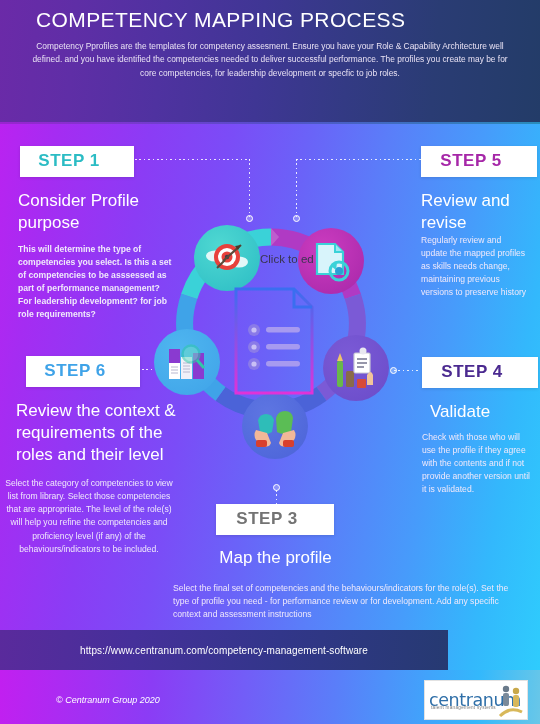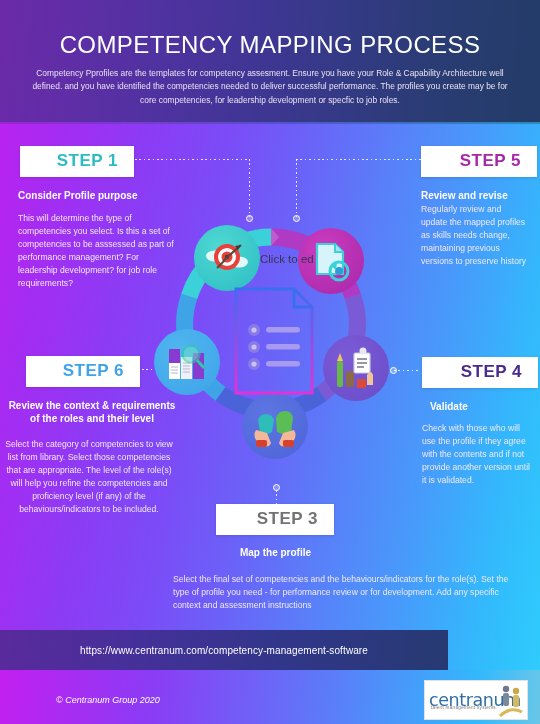--- a/index.html
+++ b/index.html
@@ -21,73 +21,71 @@
   
   #header {
     position: absolute; left: 0; top: 0; width: 540px; height: 124px;
     background: linear-gradient(95deg,
         #6b2aa8 0%, #5f2ea6 14%, #4f32a0 30%,
         #3f3694 48%, #333a84 64%, #2a3c74 80%, #233c68 100%);
     padding-top: 8px;
   }
   #header-title {
     color: #ffffff;
-    font-size: 24px;
+    font-size: 21px;
     font-weight: 400;
-    text-align: center;
     line-height: 1.12;
     letter-spacing: 0.4px;
     padding: 0 36px;
-    margin-top: 24px;
   }
   #header-sub {
     color: #e9e2f4;
     font-size: 8.4px;
     line-height: 1.62;
     text-align: center;
     padding: 8px 30px 0 30px;
     font-weight: 400;
   }
   #header-bottom-line {
     position: absolute; left: 0; bottom: 0; width: 540px; height: 2px;
     background: linear-gradient(90deg, #c21ff0, #6a63f8, #2ecffd);
     opacity: .55;
   }
 
   
   .step-label {
     background: #ffffff;
-    text-align: right;
+    text-align: center;
     font-size: 17px;
     font-weight: 700;
     letter-spacing: .5px;
     padding: 5px 16px 6px 0;
     box-shadow: 0 1px 3px rgba(0,0,0,.12);
   }
   .step-head {
-    font-size: 10px;
-    font-weight: 700;
+    font-size: 17px;
+    font-weight: 400;
     color: #ffffff;
     line-height: 1.28;
   }
   .step-body {
     font-size: 8.6px;
     color: #f0e9fb;
     line-height: 1.52;
   }
 
   
   #step1 { position: absolute; left: 15px;  top: 146px; width: 160px; }
   #step1 .step-label { width: 114px; margin-left: 5px; }
   #step1 .step-head  { margin: 13px 0 0 3px; }
-  #step1 .step-body  { margin: 9px 0 16px 3px; width: 158px; }
+  #step1 .step-body  { margin: 9px 0 16px 3px; width: 158px; font-weight: bold; }
 
   #step2 { position: absolute; left: 0px;   top: 356px; width: 178px; }
   #step2 .step-label { width: 114px; margin-left: 26px; }
-  #step2 .step-head  { margin: 13px 0 0 6px; text-align: center; }
+  #step2 .step-head  { margin: 13px 0 0 16px; text-align: left; }
   #step2 .step-body  { margin: 12px 0 0 0; text-align: center; width: 178px; }
 
   #step3 { position: absolute; left: 168px; top: 504px; width: 360px; }
   #step3 .step-label { width: 118px; margin-left: 48px; }
   #step3 .step-head  { margin: 12px 0 0 0; width: 215px; text-align: center; }
   #step3 .step-body  { margin: 13px 0 0 5px; width: 352px; }
 
   #step4 { position: absolute; left: 422px; top: 357px; width: 118px; }
   #step4 .step-label { width: 116px; }
   #step4 .step-head  { margin: 13px 0 0 8px; }

